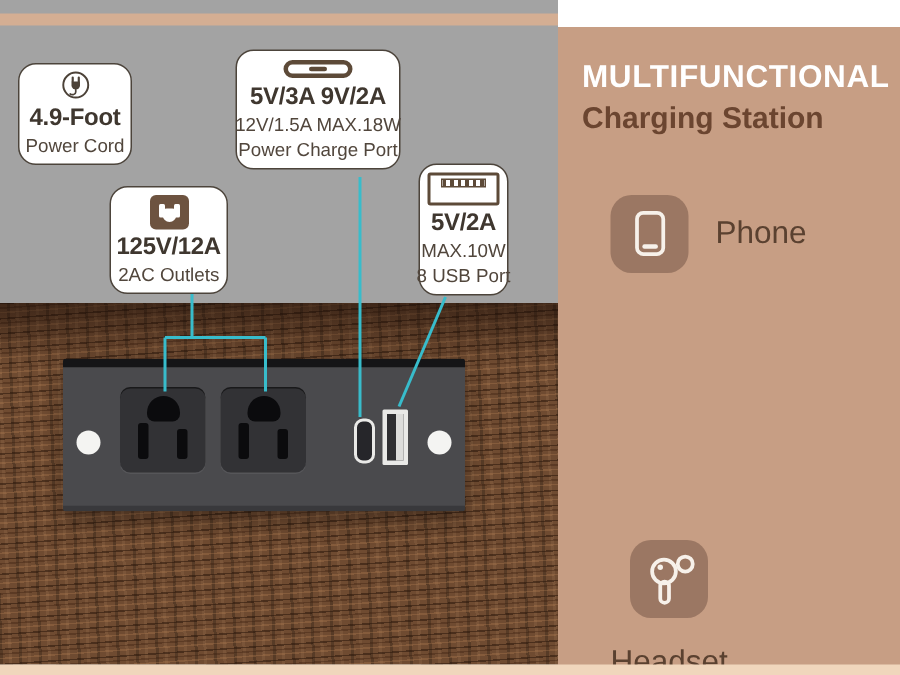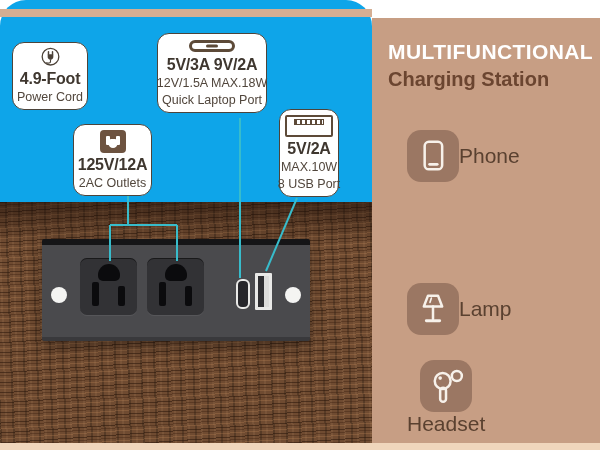--- a/index.html
+++ b/index.html
@@ -1,21 +1,21 @@
 <!DOCTYPE html>
 <html><head>
 <meta charset="utf-8">
 <style>
   html,body{margin:0;padding:0;background:#ffffff;}
   .stage{
     position:relative;width:600px;height:450px;overflow:hidden;background:#ffffff;
     font-family:"Liberation Sans",sans-serif;
   }
   
-  .photo{position:absolute;left:0;top:0;width:372px;height:450px;background:#0ea5e9;border-radius:26px;}
+  .photo{position:absolute;left:0;top:0;width:372px;height:450px;background:#a3a3a3;}
   .topbar{position:absolute;left:0;top:9px;width:372px;height:8px;background:#d4ae93;}
   .wood{
     position:absolute;left:0;top:202px;width:372px;height:241px;
     background-color:#6f4b31;
     background-image:
       repeating-linear-gradient(176deg, rgba(42,22,10,.55) 0 1px, rgba(0,0,0,0) 1px 3px,
         rgba(58,30,14,.38) 3px 4px, rgba(0,0,0,0) 4px 6px,
         rgba(190,135,88,.28) 6px 7px, rgba(0,0,0,0) 7px 10px),
       repeating-linear-gradient(88deg, rgba(0,0,0,.22) 0 2px, rgba(0,0,0,0) 2px 6px,
         rgba(255,200,150,.08) 6px 8px, rgba(0,0,0,0) 8px 13px);
@@ -65,21 +65,21 @@
   .outleticon .gr{position:absolute;bottom:5px;left:50%;transform:translateX(-50%);
     width:9px;height:9px;background:#fff;border-radius:3px 3px 5px 5px;}
   .usbaicon{position:relative;width:44px;height:19px;border:2.5px solid #5d4a38;border-radius:2px;margin:1px 0;}
   .usbaicon .teeth{position:absolute;left:50%;top:2px;transform:translateX(-50%);
     width:30px;height:6px;border:1.5px solid #5d4a38;box-sizing:border-box;
     background:repeating-linear-gradient(90deg,#5d4a38 0 2.5px,transparent 2.5px 5px);}
   
   .panel{position:absolute;left:372px;top:18px;width:268px;height:433px;background:#c79e84;}
   .ptitle{position:absolute;left:16px;top:22px;font-size:21px;font-weight:bold;color:#ffffff;letter-spacing:.4px;white-space:nowrap;}
   .psub{position:absolute;left:16px;top:50px;font-size:20px;font-weight:bold;color:#6b4530;white-space:nowrap;}
-  .prow{position:absolute;left:35px;display:flex;align-items:center;text-align:center;}
+  .prow{position:absolute;left:35px;display:flex;align-items:center;gap:18px;text-align:center;}
   .prow.r1{top:112px;} .prow.r2{top:188px;} .prow.r3{top:265px;} .prow.r4{top:342px;flex-direction:column;}
   .tile{width:52px;height:52px;border-radius:14px;background:#9b7763;display:flex;align-items:center;justify-content:center;}
   .plabel{font-size:21px;color:#5a4130;}
   .tile svg{stroke:#f7f1ea;fill:none;stroke-linecap:round;stroke-linejoin:round;}
   
   .arrow{position:absolute;right:-6px;top:196px;width:36px;height:22px;}
   .arrow .bar{position:absolute;left:0;top:6px;width:20px;height:10px;background:#fcf8f3;border-radius:2px;}
   .arrow .head{position:absolute;left:18px;top:0;width:0;height:0;
     border-top:11px solid transparent;border-bottom:11px solid transparent;border-left:15px solid #fcf8f3;}
   
@@ -129,21 +129,21 @@
         <path d="M13 15.8 v2 c0 2.2 -3 2.6 -4.6 1.6" stroke="#4c4238" stroke-width="1.4" fill="none" stroke-linecap="round"></path>
       </svg>
       <div class="ctitle">4.9-Foot</div>
       <div class="cline">Power Cord</div>
     </div>
 
     <div class="callout c2">
       <div class="pillicon"></div>
       <div class="ctitle">5V/3A 9V/2A</div>
       <div class="cline">12V/1.5A MAX.18W</div>
-      <div class="cline">Quick Laptop Port</div>
+      <div class="cline">Power Charge Port</div>
     </div>
 
     <div class="callout c3">
       <div class="outleticon">
         <span class="sl a"></span>
           <span class="sl b"></span>
           <span class="gr"></span>
       </div>
       <div class="ctitle">125V/12A</div>
       <div class="cline">2AC Outlets</div>
@@ -167,31 +167,20 @@
       <div class="tile">
         <svg width="40" height="40" viewBox="0 0 48 48">
           <rect x="14" y="7" width="21" height="33" rx="5" stroke-width="3"></rect>
           <line x1="20" y1="34" x2="29" y2="34" stroke-width="3.5"></line>
         </svg>
       </div>
       <div class="plabel">Phone</div>
     </div>
 
 
-    <div class="prow r3">
-      <div class="tile">
-        <svg width="40" height="40" viewBox="0 0 48 48">
-          <path d="M18 8 H30 L35 21 H13 Z" stroke-width="3"></path>
-          <path d="M22 11 l-1.6 5" stroke-width="2"></path>
-          <line x1="24" y1="21" x2="24" y2="36" stroke-width="3"></line>
-          <line x1="16" y1="38" x2="32" y2="38" stroke-width="3.5"></line>
-        </svg>
-      </div>
-      <div class="plabel">Lamp</div>
-    </div>
 
     <div class="prow r4">
       <div class="tile">
         <svg width="40" height="40" viewBox="0 0 48 48">
           <circle cx="20" cy="18" r="9.5" stroke-width="3"></circle>
           <rect x="17" y="26" width="7" height="17" rx="3.5" stroke-width="3"></rect>
           <circle cx="17" cy="14.5" r="2.2" fill="#f7f1ea" stroke="none"></circle>
           <circle cx="37" cy="12" r="6" stroke-width="3"></circle>
         </svg>
       </div>

